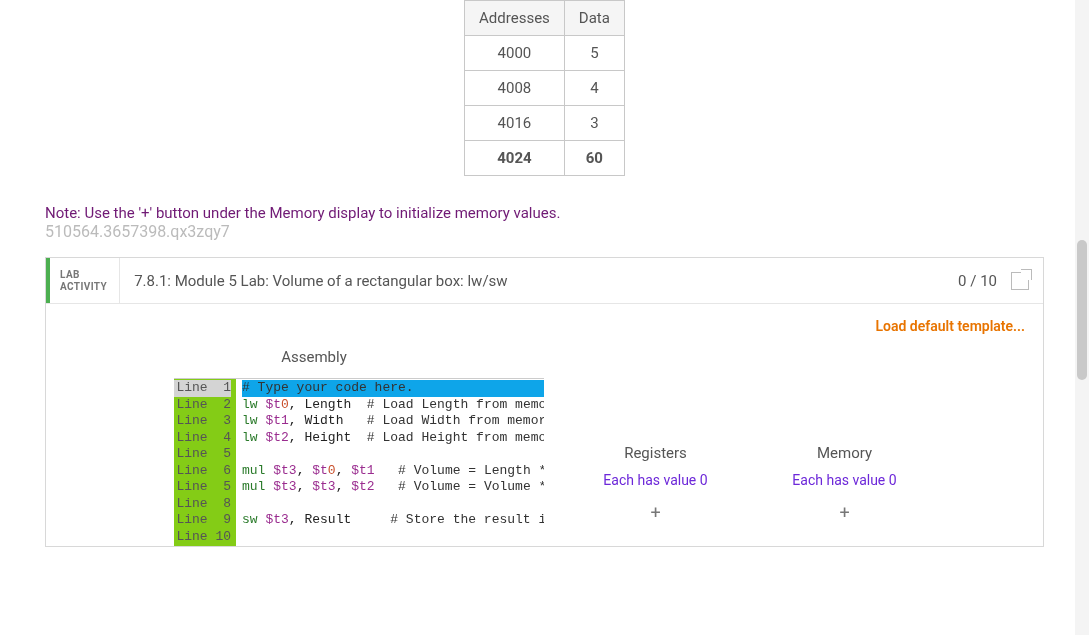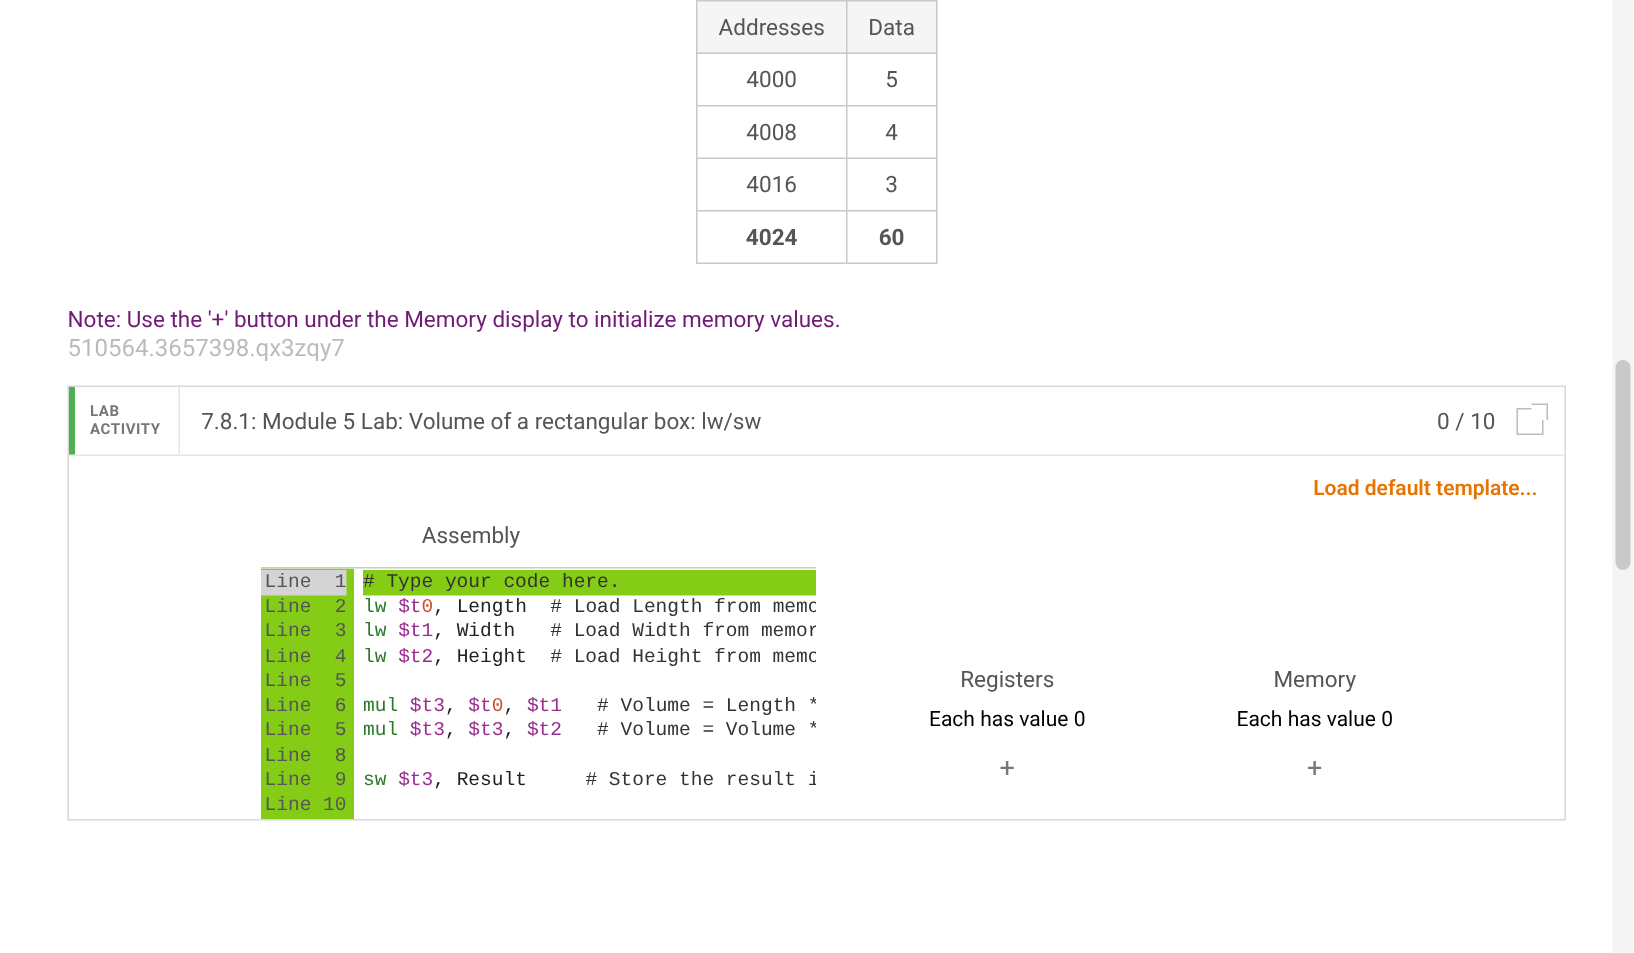--- a/index.html
+++ b/index.html
@@ -114,21 +114,21 @@
     text-align: right;
     color: #e87400;
     font-weight: 600;
     font-size: 14px;
     margin-bottom: 14px;
     cursor: pointer;
   }
   .workspace {
     display: flex;
     align-items: flex-start;
-    gap: 50px;
+    gap: 34px;
   }
   .editor-pane {
     width: 480px;
   }
   .editor-title {
     text-align: center;
     color: #555;
     font-size: 15px;
     margin-bottom: 12px;
     margin-left: 150px;
@@ -157,38 +157,38 @@
   .code {
     margin-left: 62px;
     font-family: "Courier New", monospace;
     font-size: 13px;
     color: #222;
     white-space: pre;
     padding: 1px 0 1px 6px;
     line-height: 16.5px;
   }
   .active-line-g { background: #d4d4d4; }
-  .active-line-c { background: #84cc16; display: inline-block; width: 100%; }
+  .active-line-c { background: #0ea5e9; display: inline-block; width: 100%; }
   .kw { color: #2a7a2a; }
   .reg { color: #9a2c8f; }
   .num0 { color: #c94f2b; }
   .cm { color: #333; }
   .side-col {
     width: 155px;
     padding-top: 96px;
   }
   .side-title {
     text-align: center;
     color: #555;
     font-size: 15px;
     margin-bottom: 10px;
   }
   .side-val {
     text-align: center;
-    color: #000000;
+    color: #6d28d9;
     font-size: 14px;
     margin-bottom: 14px;
   }
   .plus-btn {
     text-align: center;
     color: #777;
     font-size: 18px;
     cursor: pointer;
     user-select: none;
   }

